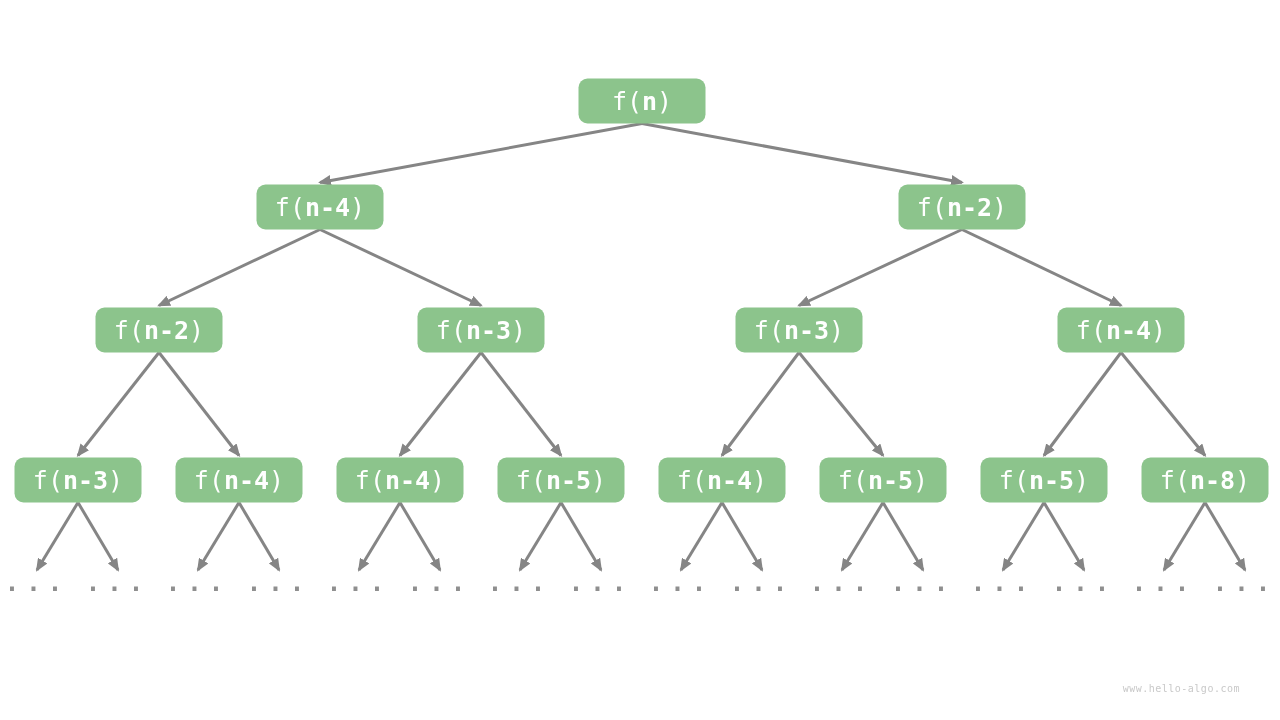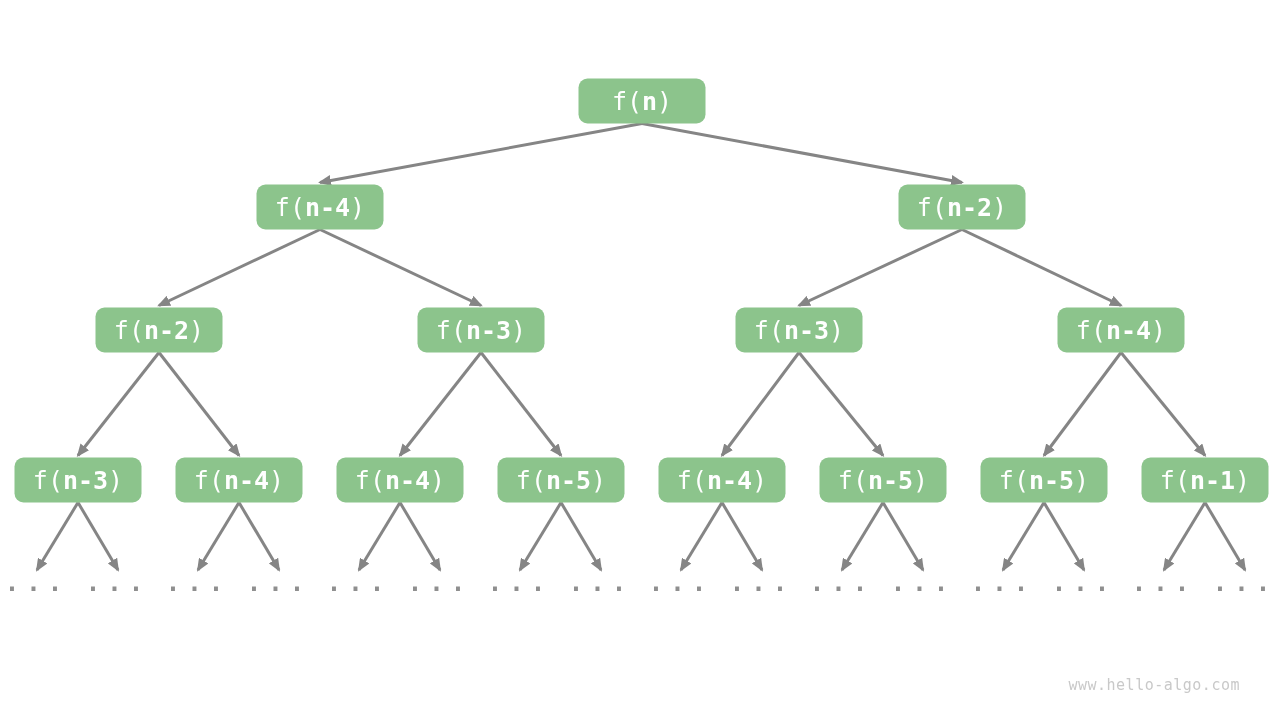--- a/index.html
+++ b/index.html
@@ -41,21 +41,21 @@
     font-size: 24px;
     font-weight: bold;
     letter-spacing: 7px;
     line-height: 1;
     white-space: nowrap;
   }
   .watermark {
     position: absolute;
     right: 40px;
     bottom: 26px;
-    font-size: 15px;
+    font-size: 10px;
     letter-spacing: 0.5px;
   }
 </style>
 </head>
 <body style="background: rgb(255, 255, 255);">
 
 <div id="canvas">
   <svg id="edges" xmlns="http://www.w3.org/2000/svg" viewBox="0 0 1280 720">
     <defs>
       <marker id="arrowhead" markerWidth="13" markerHeight="11" refX="11" refY="5.5" orient="auto" markerUnits="userSpaceOnUse">
@@ -162,21 +162,21 @@
         <b>n-5</b>
         <span>)</span>
       </div>
       <div class="node" style="left: 1044px; top: 480px; width: 127px; height: 45px; background: rgb(140, 196, 140); color: rgb(255, 255, 255);">
         <span>f(</span>
         <b>n-5</b>
         <span>)</span>
       </div>
       <div class="node" style="left: 1205px; top: 480px; width: 127px; height: 45px; background: rgb(140, 196, 140); color: rgb(255, 255, 255);">
         <span>f(</span>
-        <b>n-1</b>
+        <b>n-8</b>
         <span>)</span>
       </div>
       <div class="leaf-dots" style="left: 37px; top: 585px; color: rgb(143, 143, 143);">...</div>
       <div class="leaf-dots" style="left: 118px; top: 585px; color: rgb(143, 143, 143);">...</div>
       <div class="leaf-dots" style="left: 198px; top: 585px; color: rgb(143, 143, 143);">...</div>
       <div class="leaf-dots" style="left: 279px; top: 585px; color: rgb(143, 143, 143);">...</div>
       <div class="leaf-dots" style="left: 359px; top: 585px; color: rgb(143, 143, 143);">...</div>
       <div class="leaf-dots" style="left: 440px; top: 585px; color: rgb(143, 143, 143);">...</div>
       <div class="leaf-dots" style="left: 520px; top: 585px; color: rgb(143, 143, 143);">...</div>
       <div class="leaf-dots" style="left: 601px; top: 585px; color: rgb(143, 143, 143);">...</div>

